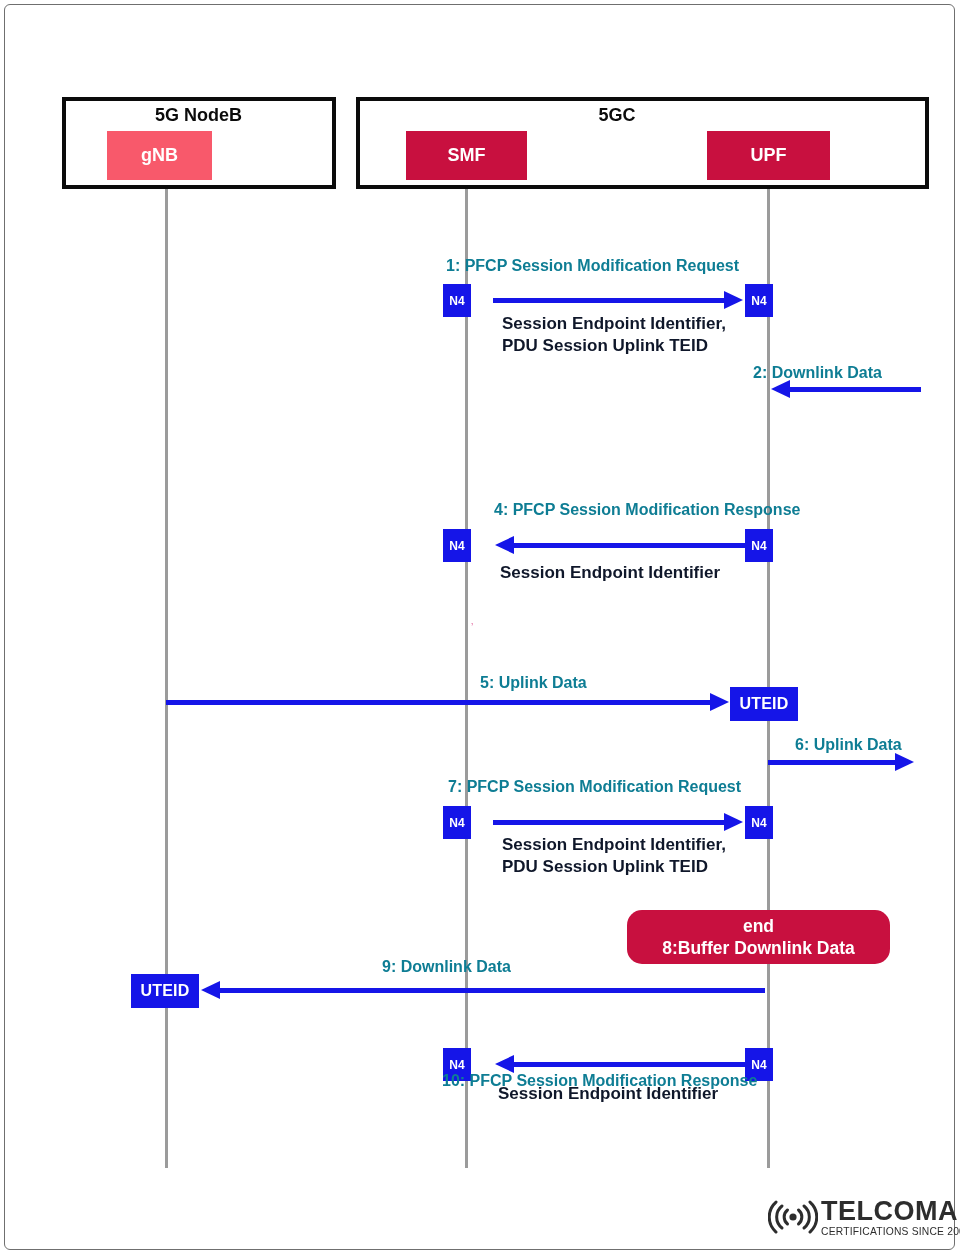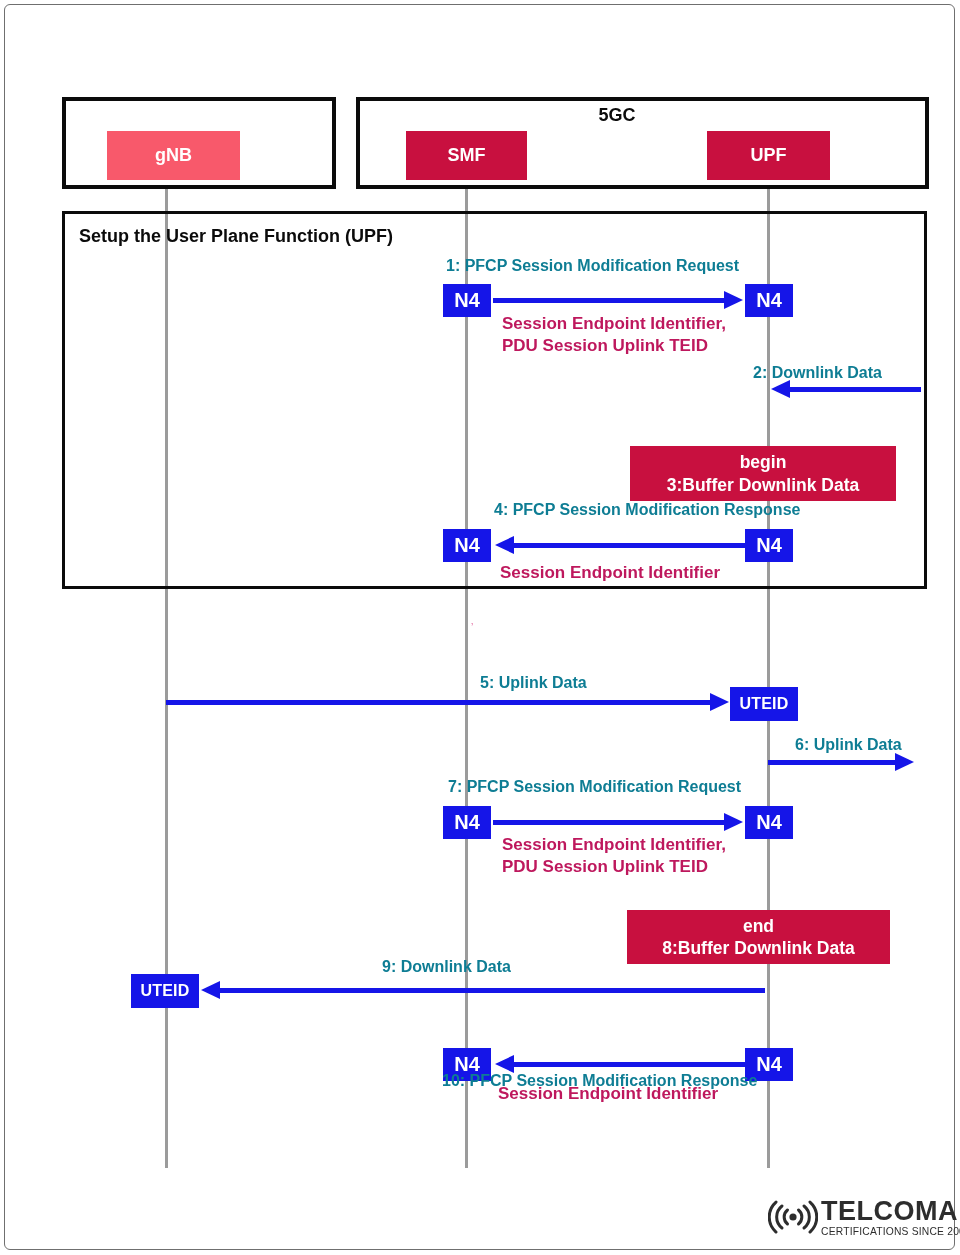--- a/index.html
+++ b/index.html
@@ -24,27 +24,27 @@
   
   .lifeline{position:absolute;width:2.5px;background:#9b9b9b;top:180px;height:988px;z-index:1;}
 
   
   .frame{position:absolute;border:3.5px solid #0b0b0b;background:transparent;z-index:3;}
   .frame-label{position:absolute;font-size:18px;font-weight:600;color:#0b0b0b;white-space:nowrap;}
 
   
   .msg-label{position:absolute;font-size:16px;font-weight:600;color:#0E7D94;
     white-space:nowrap;z-index:5;}
-  .param{position:absolute;font-size:17px;font-weight:600;color:#be185d;
+  .param{position:absolute;font-size:17px;font-weight:600;color:#0f172a;
     white-space:nowrap;z-index:5;}
 
   
   .chip{position:absolute;background:#1515E8;color:#fff;display:flex;align-items:center;
     justify-content:center;font-weight:700;z-index:4;}
-  .chip.n4{width:48px;height:33px;font-size:20px;}
+  .chip.n4{width:28px;height:33px;font-size:12px;}
   .chip.uteid{width:68px;height:34px;font-size:16px;letter-spacing:0.2px;}
 
   
   .action-box{position:absolute;background:#C8103F;color:#ffffff;display:flex;
     flex-direction:column;align-items:center;justify-content:center;z-index:4;
     font-size:17.5px;font-weight:600;line-height:1.28;text-align:center;}
 
   
   .arr{position:absolute;height:18px;z-index:2;}
   .arr .line{position:absolute;top:6.5px;height:5px;background:#1515E8;}
@@ -68,51 +68,45 @@
 
 <div id="page">
   <div class="page-border"></div>
 
 
   <div class="lifeline" style="left:165px;"></div>
   <div class="lifeline" style="left:465px;"></div>
   <div class="lifeline" style="left:767px;"></div>
 
   <div class="group-box" style="left:62px;top:97px;width:266px;height:84px;"></div>
-  <div class="actor-box coral" style="left:107px;top:131px;width:133px;height:49px;">gNB</div>
+  <div class="group-label" style="left:62px;top:105px;width:273px;">5G NodeB</div>
+  <div class="actor-box coral" style="left:107px;top:131px;width:105px;height:49px;">gNB</div>
 
   <div class="group-box" style="left:356px;top:97px;width:565px;height:84px;"></div>
   <div class="group-label" style="left:557px;top:105px;width:120px;">5GC</div>
   <div class="actor-box crimson" style="left:707px;top:131px;width:123px;height:49px;">UPF</div>
   <div class="actor-box crimson" style="left:406px;top:131px;width:121px;height:49px;">SMF</div>
 
-  <div class="frame" style="left:62px;top:211px;width:859px;height:372px;">
-    <div class="frame-label" style="left:14px;top:12px;">Setup the User Plane Function (UPF)</div>
-  </div>
 
   <div class="msg-label" style="left:446px;top:257px;">1: PFCP Session Modification Request</div>
   <div class="chip n4" style="left:443px;top:284px;">N4</div>
   <div class="chip n4" style="left:745px;top:284px;">N4</div>
   <div class="arr right" style="left:493px;top:291px;width:250px;">
     <div class="line"></div>
       <div class="head"></div>
   </div>
   <div class="param" style="left:502px;top:314px;">Session Endpoint Identifier,</div>
   <div class="param" style="left:502px;top:336px;">PDU Session Uplink TEID</div>
 
   <div class="msg-label" style="left:753px;top:364px;">2: Downlink Data</div>
   <div class="arr left" style="left:771px;top:380px;width:150px;">
     <div class="line"></div>
       <div class="head"></div>
   </div>
 
-  <div class="action-box" style="left:630px;top:446px;width:266px;height:55px;">
-    <div>begin</div>
-    <div>3:Buffer Downlink Data</div>
-  </div>
 
   <div class="msg-label" style="left:446px;top:501px;margin-left:48px;">4: PFCP Session Modification Response</div>
   <div class="chip n4" style="left:443px;top:529px;">N4</div>
   <div class="chip n4" style="left:745px;top:529px;">N4</div>
   <div class="arr left" style="left:495px;top:536px;width:250px;">
     <div class="line"></div>
       <div class="head"></div>
   </div>
   <div class="param" style="left:500px;top:563px;">Session Endpoint Identifier</div>
 
@@ -134,21 +128,21 @@
   <div class="msg-label" style="left:448px;top:778px;text-align:center;">7: PFCP Session Modification Request</div>
   <div class="chip n4" style="left:443px;top:806px;">N4</div>
   <div class="chip n4" style="left:745px;top:806px;">N4</div>
   <div class="arr right" style="left:493px;top:813px;width:250px;">
     <div class="line"></div>
       <div class="head"></div>
   </div>
   <div class="param" style="left:502px;top:835px;">Session Endpoint Identifier,</div>
   <div class="param" style="left:502px;top:857px;">PDU Session Uplink TEID</div>
 
-  <div class="action-box" style="left:627px;top:910px;width:263px;height:54px;">
+  <div class="action-box" style="left:627px;top:910px;width:263px;height:54px;border-radius:15px;">
     <div>end</div>
     <div>8:Buffer Downlink Data</div>
   </div>
 
   <div class="msg-label" style="left:382px;top:958px;">9: Downlink Data</div>
   <div class="arr left" style="left:201px;top:981px;width:564px;">
     <div class="line"></div>
       <div class="head"></div>
   </div>
   <div class="chip uteid" style="left:131px;top:974px;">UTEID</div>

